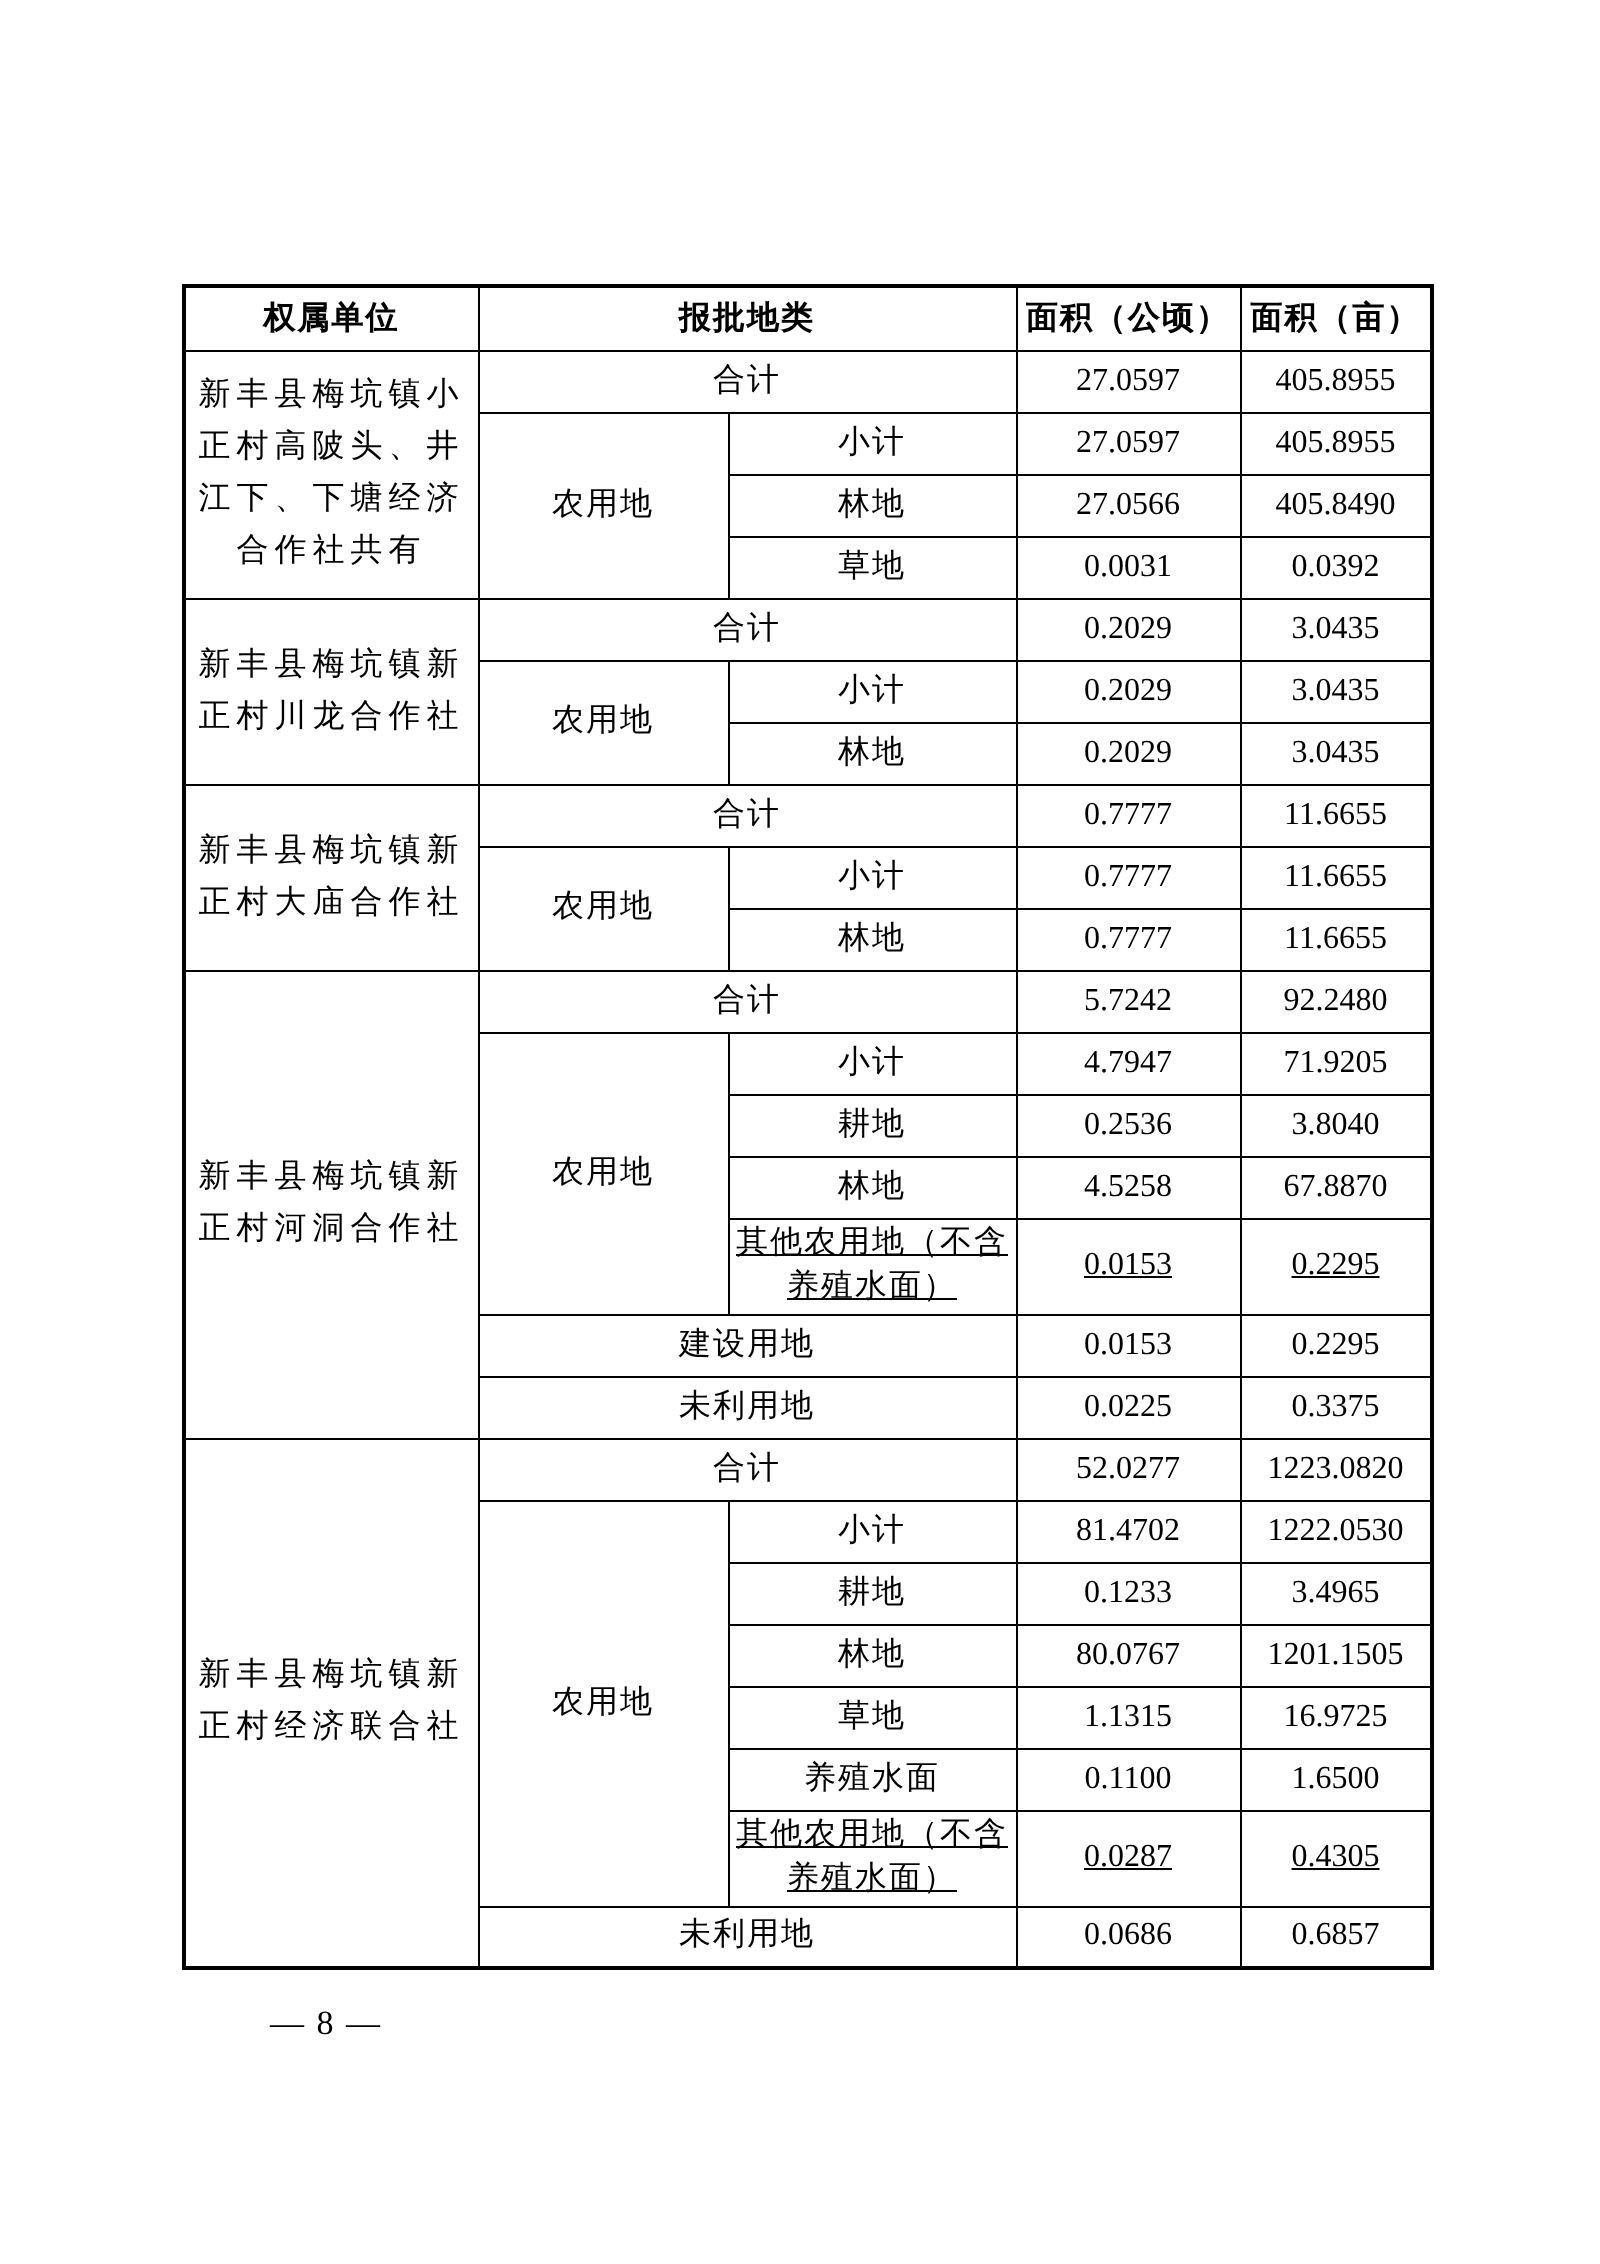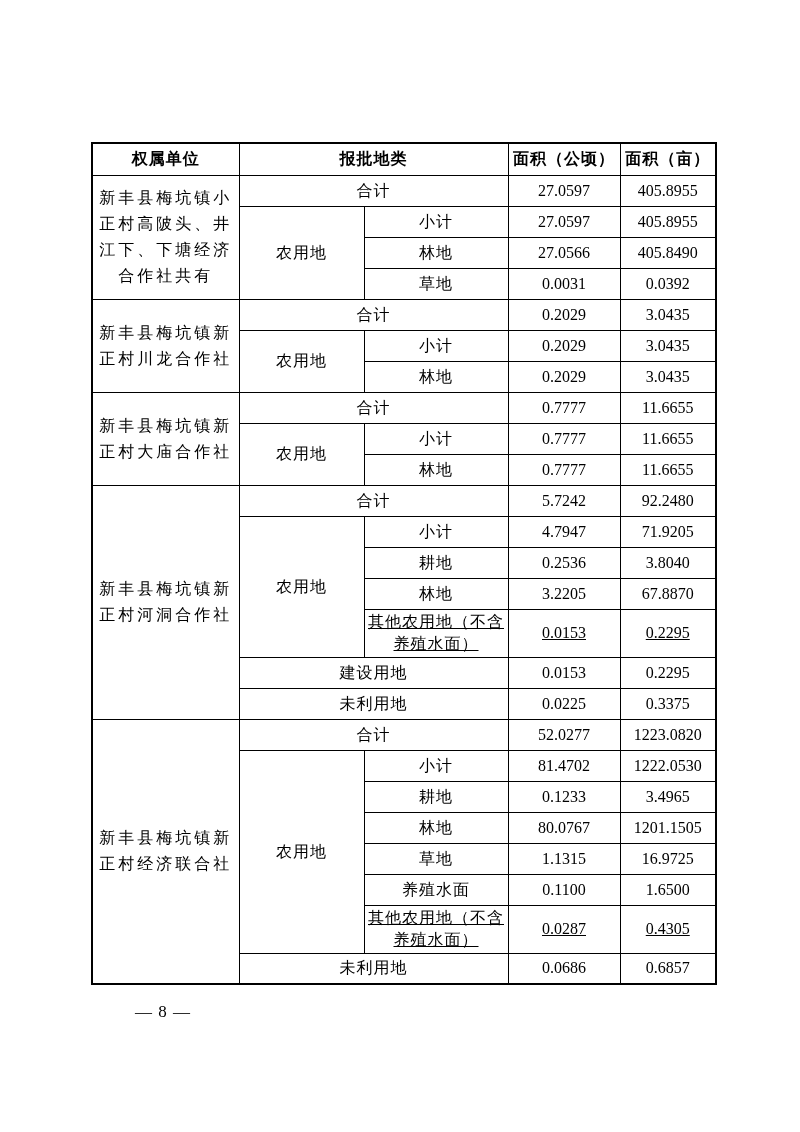--- a/index.html
+++ b/index.html
@@ -148,21 +148,21 @@
           <td class="num-cell">4.7947</td>
           <td class="num-cell">71.9205</td>
         </tr>
         <tr>
           <td class="label-cell">耕地</td>
           <td class="num-cell">0.2536</td>
           <td class="num-cell">3.8040</td>
         </tr>
         <tr>
           <td class="label-cell">林地</td>
-          <td class="num-cell">3.2205</td>
+          <td class="num-cell">4.5258</td>
           <td class="num-cell">67.8870</td>
         </tr>
         <tr class="tall">
           <td class="label-cell">其他农用地（不含养殖水面）</td>
           <td class="num-cell">0.0153</td>
           <td class="num-cell">0.2295</td>
         </tr>
         <tr>
           <td class="label-cell" colspan="2">建设用地</td>
           <td class="num-cell">0.0153</td>

